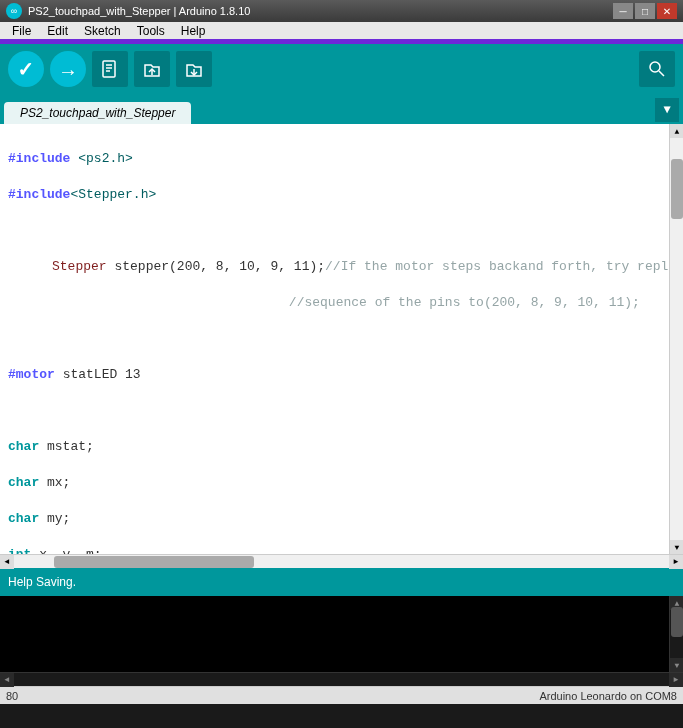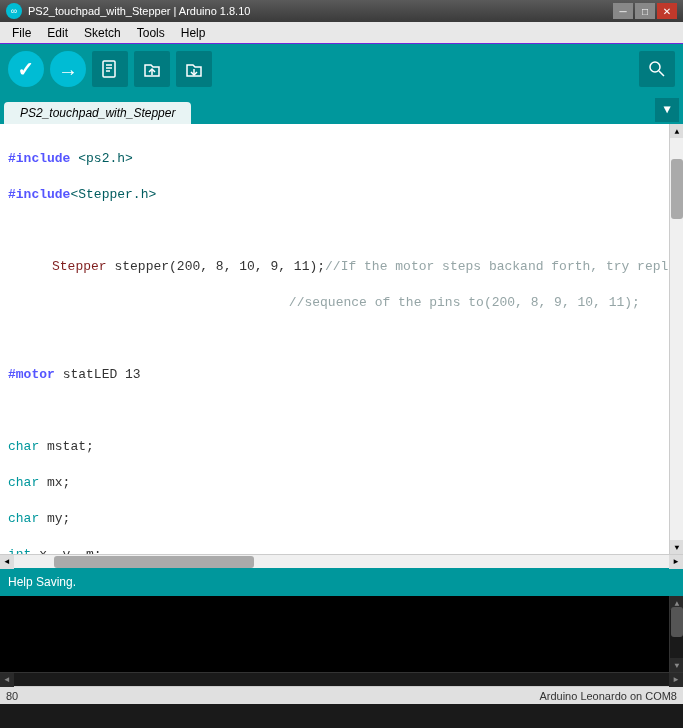--- a/index.html
+++ b/index.html
@@ -27,21 +27,21 @@
 
     
     .menu-bar {
       background: #e8e8e8;
       height: 22px;
       display: flex;
       align-items: center;
       padding: 0 4px;
       font-family: Arial, sans-serif;
       font-size: 12px;
-      border-bottom: 1px solid #6d28d9;
+      border-bottom: 5px solid #6d28d9;
     }
     .menu-item { padding: 2px 8px; cursor: pointer; }
 
     
     .toolbar {
       background: #00979c;
       height: 50px;
       display: flex;
       align-items: center;
       padding: 0 8px;
@@ -113,21 +113,21 @@
       margin: 1px;
       border-radius: 3px;
       position: absolute;
       top: 20px;
     }
     .scrollbar-arrow { width: 14px; height: 14px; background: #ddd; display: flex; align-items: center; justify-content: center; font-size: 8px; cursor: pointer; }
 
     
     .kw-include { color: #5555ff; font-weight: bold; }
     .kw-define { color: #5555ff; font-weight: bold; }
-    .kw-type { color: #00979c; }
+    .kw-type { color: #00979c; font-weight: bold; }
     .kw-class { color: #7f1d1d; margin-left: 44px; }
     .string { color: #005c5f; }
     .comment { color: #95a5a6; }
     .ident { color: #333; }
 
     
     .scrollbar-h-container {
       height: 14px;
       background: #f0f0f0;
       border-top: 1px solid #ccc;

